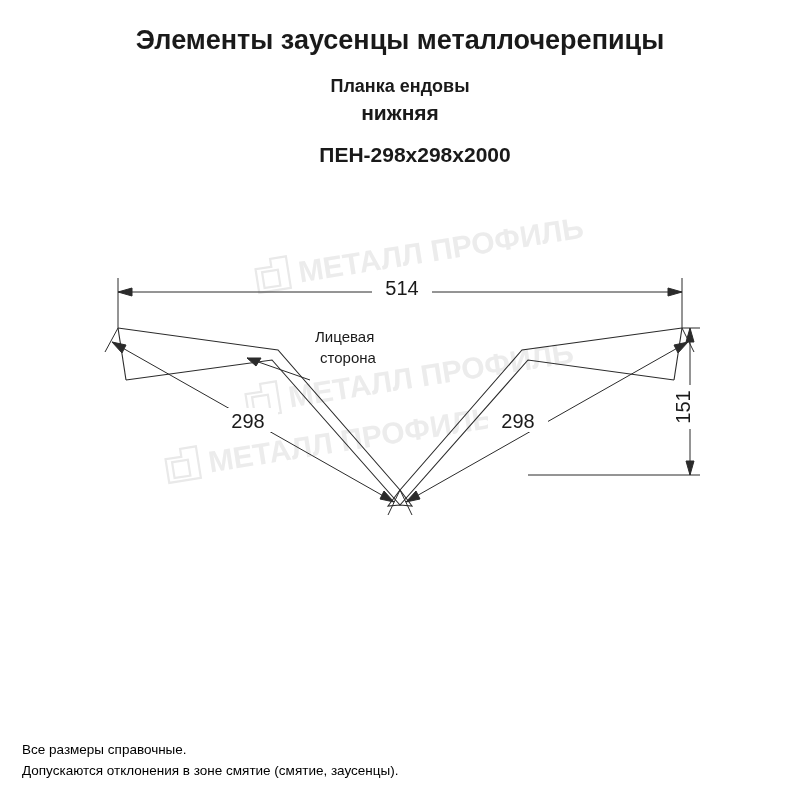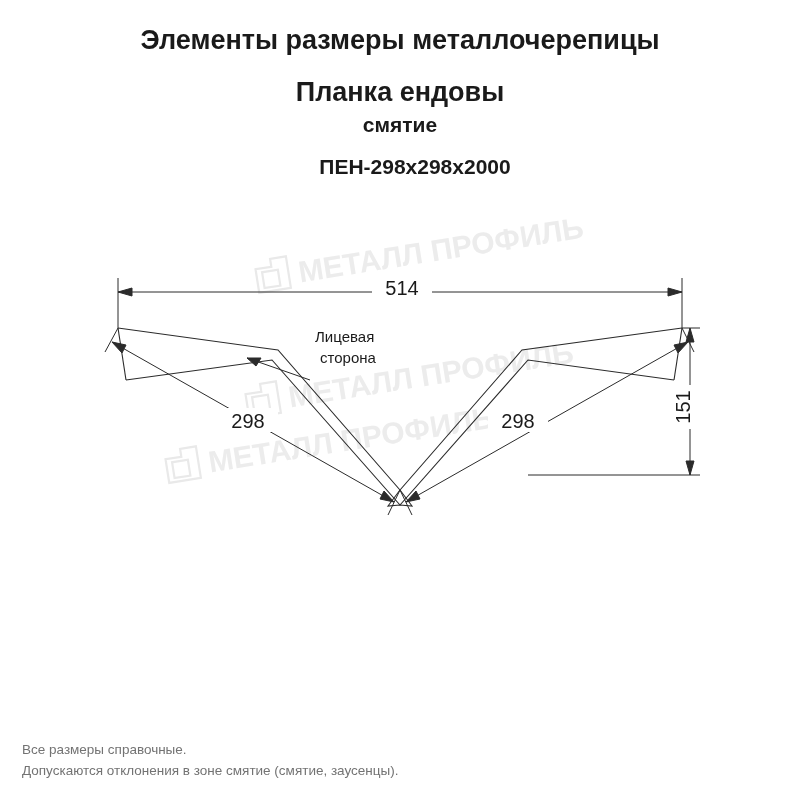--- a/index.html
+++ b/index.html
@@ -24,21 +24,21 @@
     text-align: center;
     padding-top: 24px;
   }
   .title-main {
     font-size: 27px;
     font-weight: bold;
     letter-spacing: 0px;
     line-height: 1.2;
   }
   .title-sub1 {
-    font-size: 27px;
+    font-size: 18px;
     font-weight: bold;
     margin-top: 18px;
     line-height: 1.35;
   }
   .title-sub2 {
     font-size: 21px;
     font-weight: bold;
     line-height: 1.35;
   }
   .title-code {
@@ -53,21 +53,21 @@
     top: 200px;
     width: 800px;
     height: 420px;
   }
   .footer {
     position: absolute;
     left: 22px;
     bottom: 18px;
     font-size: 13.5px;
     line-height: 1.55;
-    color: #737373;
+    color: #000000;
   }
   .footer div {
     white-space: nowrap;
   }
   svg text {
     font-family: "Liberation Sans", sans-serif;
     fill: #1a1a1a;
   }
   .dim-label {
     font-size: 20px;
@@ -86,23 +86,23 @@
     font-weight: bold;
     font-family: "Liberation Sans", sans-serif;
   }
 </style>
 </head>
 <body>
 
 <div class="page">
 
   <div class="titles">
-    <div class="title-main">Элементы размеры металлочерепицы</div>
+    <div class="title-main">Элементы заусенцы металлочерепицы</div>
     <div class="title-sub1">Планка ендовы</div>
-    <div class="title-sub2">смятие</div>
+    <div class="title-sub2">нижняя</div>
     <div class="title-code">ПЕН-298х298х2000</div>
   </div>
 
   <div class="drawing">
     <svg width="800" height="420" viewBox="0 0 800 420">
 
       <g opacity="1">
         <g transform="translate(250,60) rotate(-9)">
           <path class="wm" d="M4,34 L4,10 L20,10 L20,2 L36,2 L36,34 Z"></path>
           <path class="wm" d="M10,30 L10,14 L26,14 L26,30 Z"></path>

